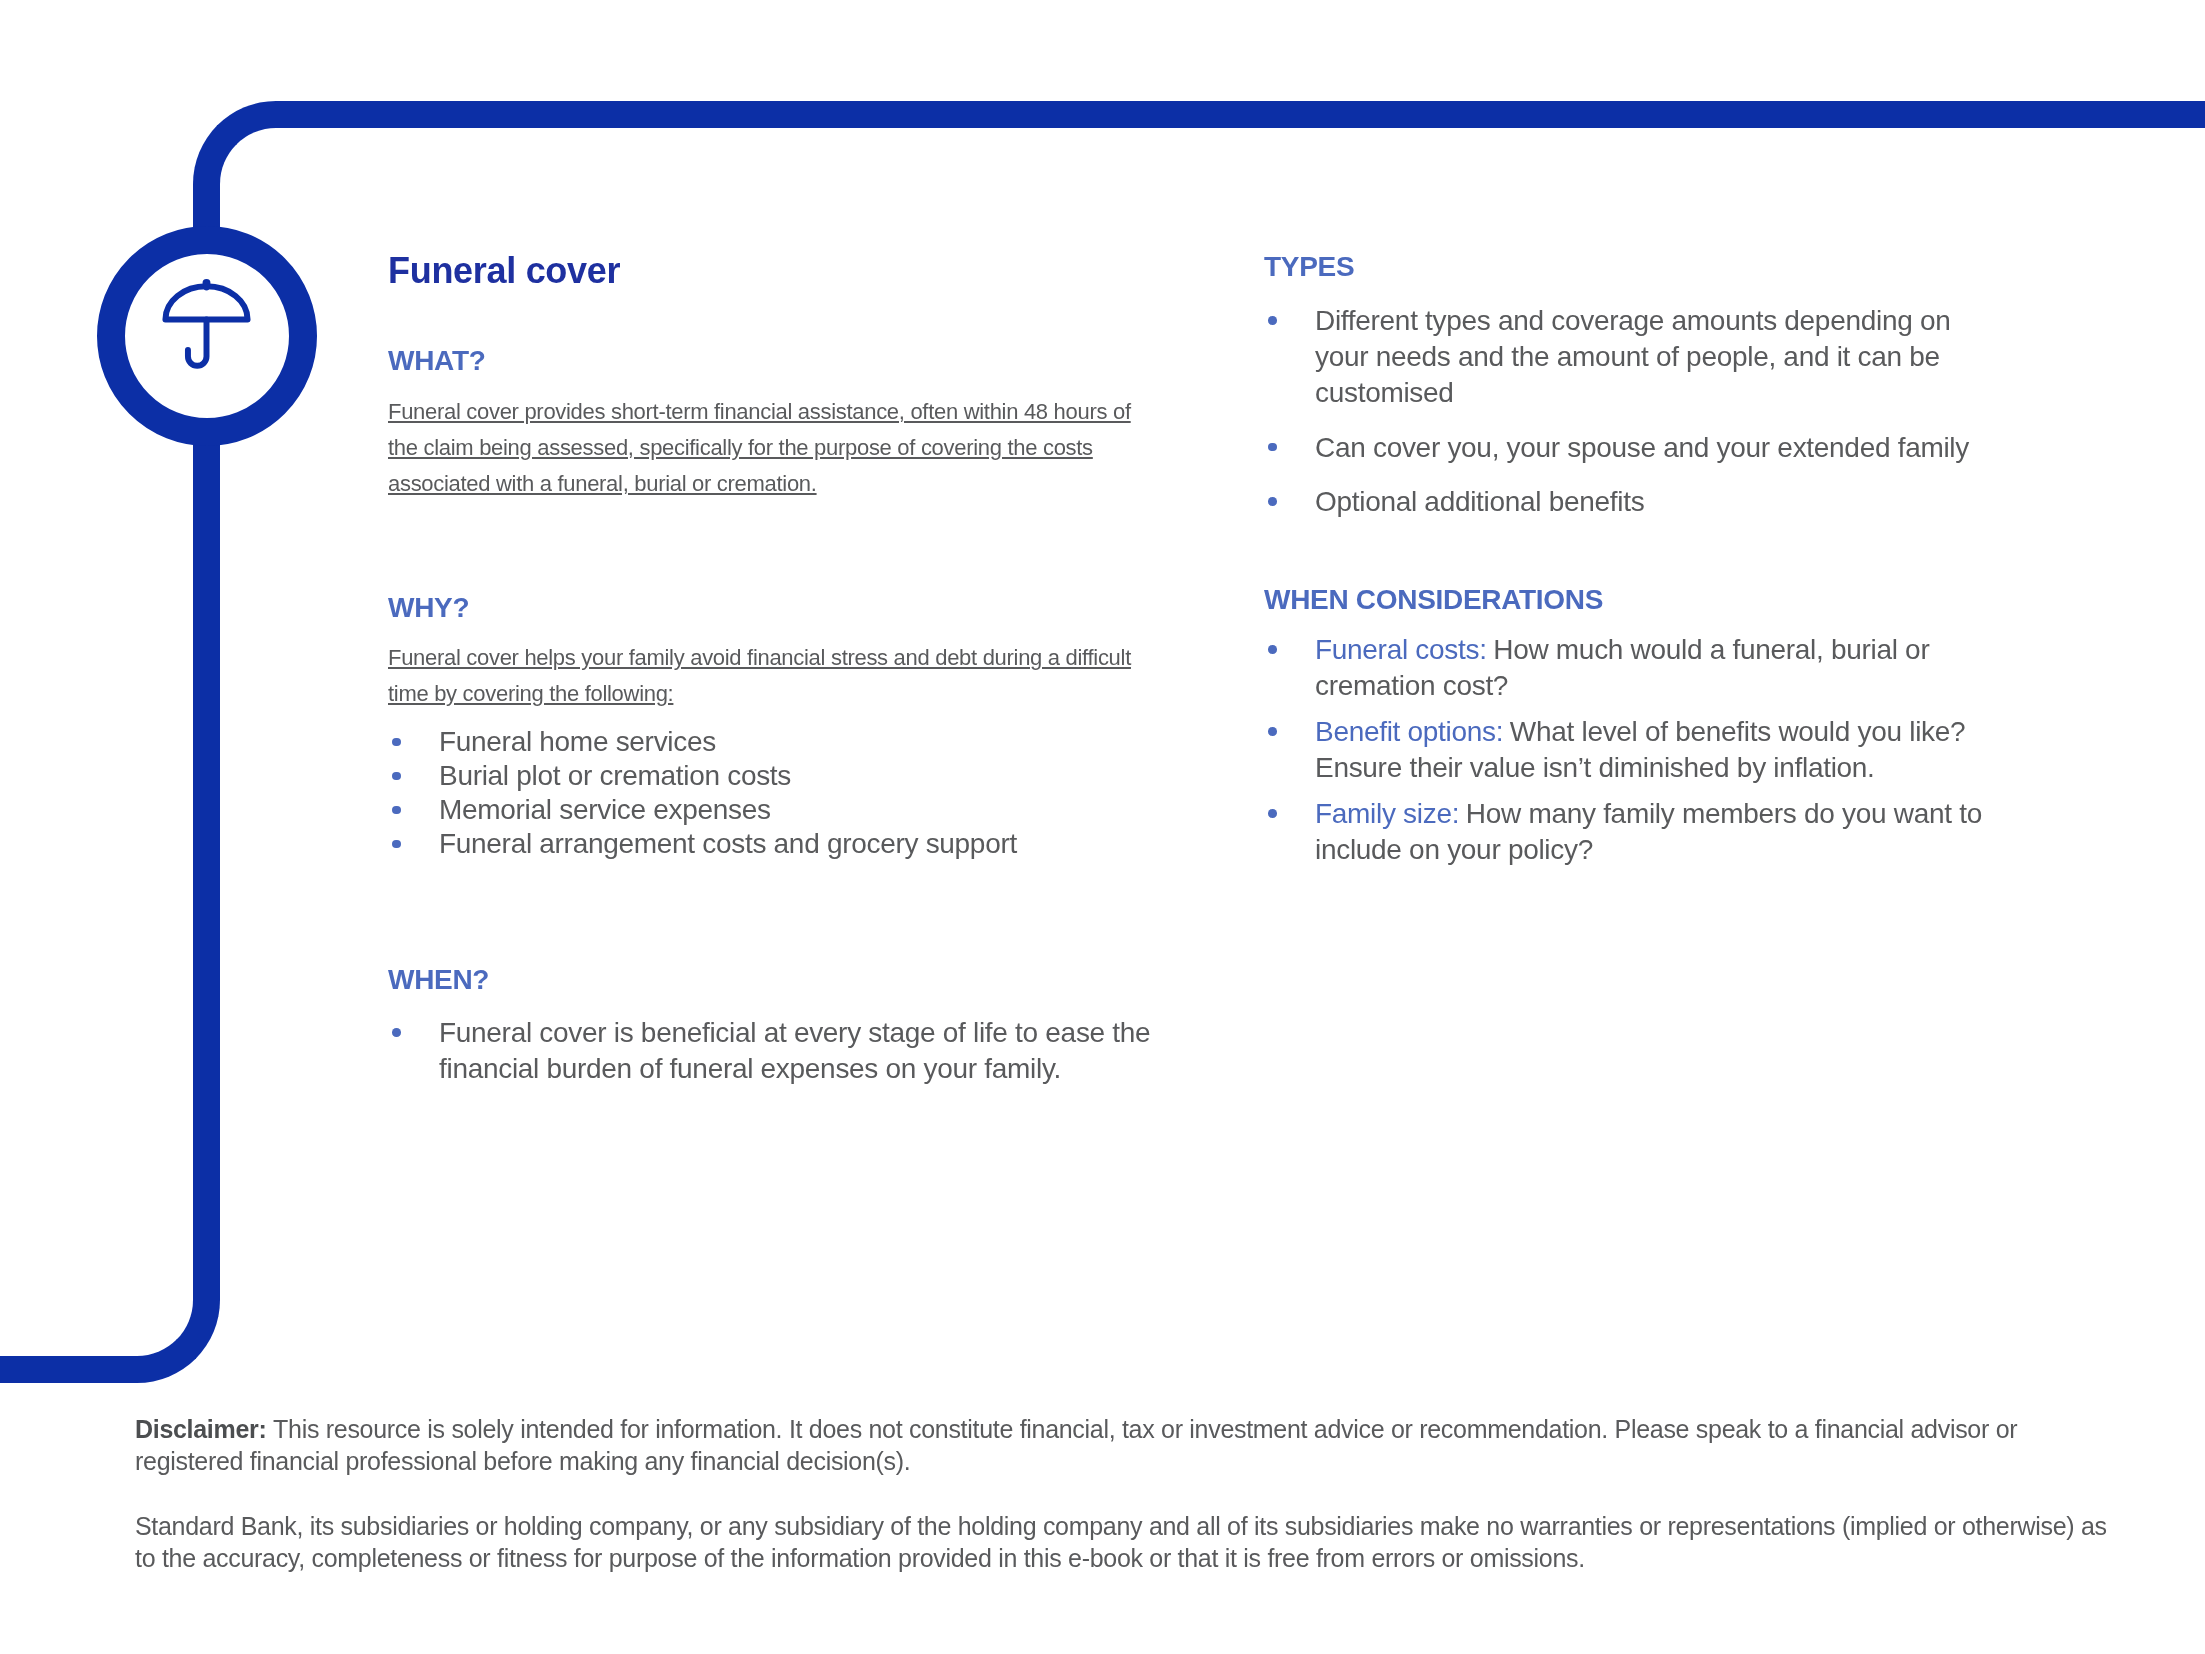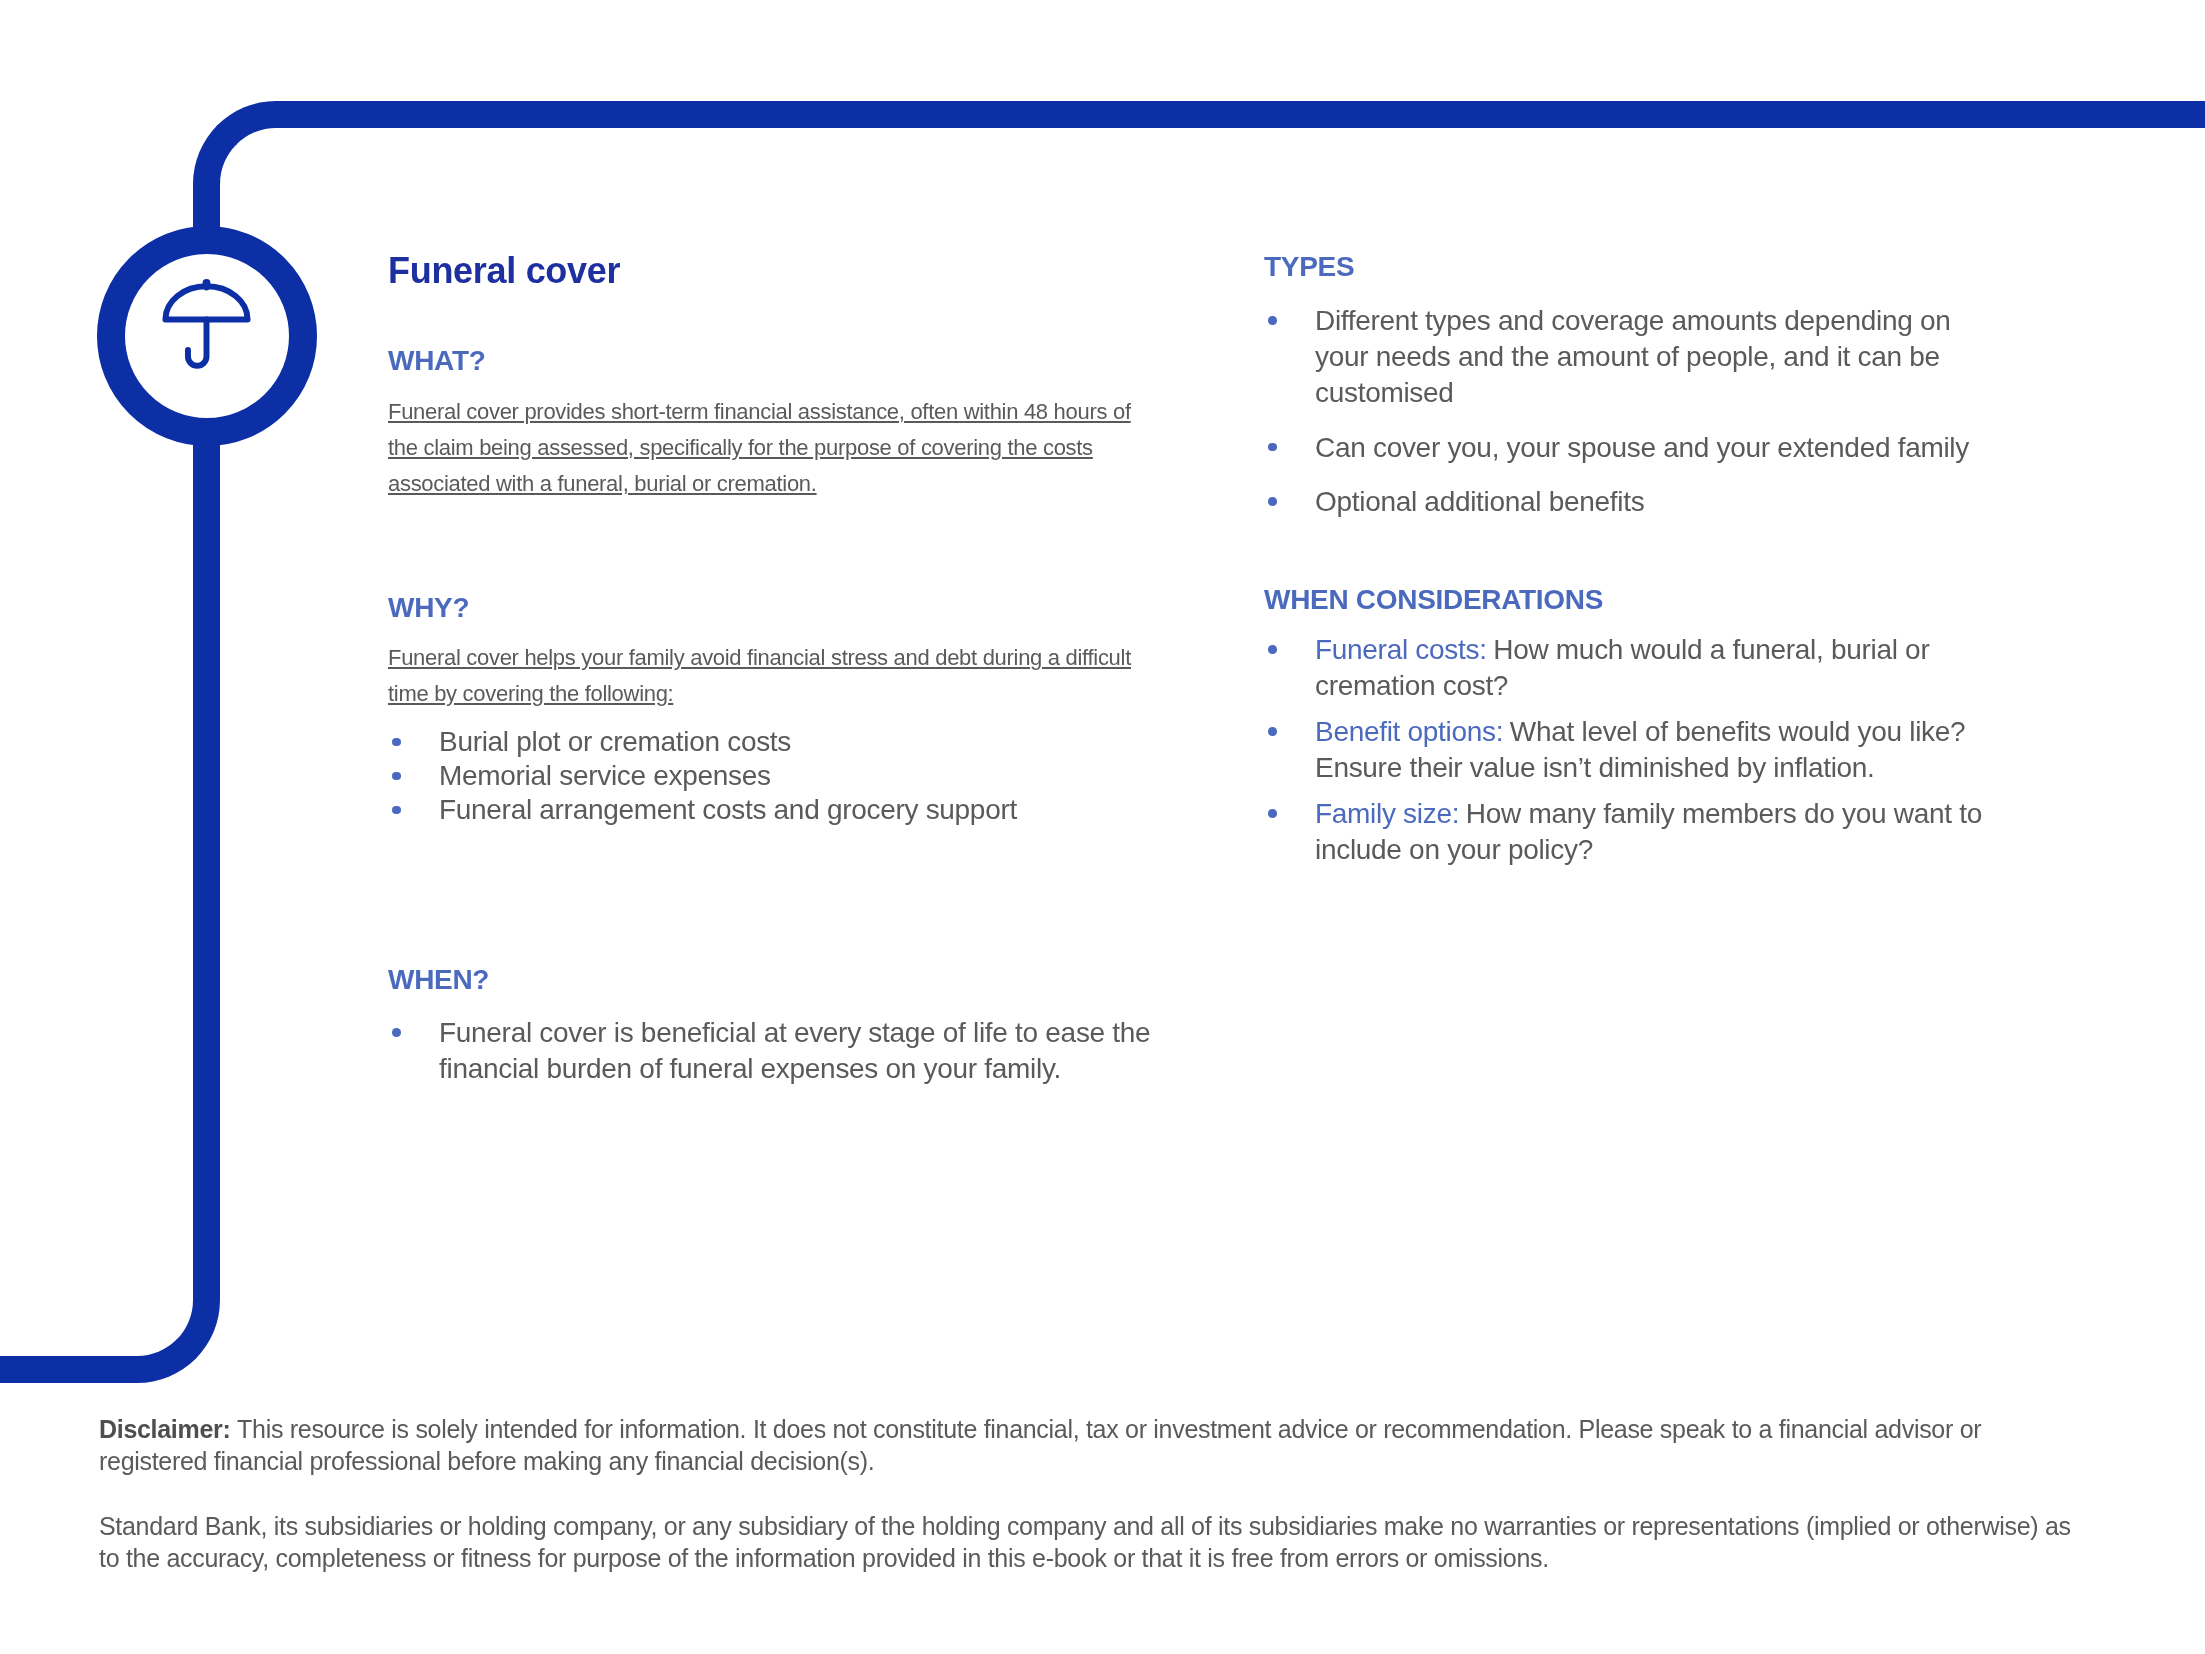--- a/index.html
+++ b/index.html
@@ -94,20 +94,21 @@
 
   .lead {
     font-weight: 400;
     color: #4b6abe;
     margin-right: 6.6px;
   }
 
   .disclaimer {
     font-size: 25px; line-height: 32px;
     color: #595a5c;
+    margin-left: 36px;
   }
   .disclaimer p { margin: 0 0 33px 0; }
   .disclaimer p:last-child { margin-bottom: 0; }
   .disclaimer .dlead {
     font-weight: 700;
     color: #4c4e50;
     margin-right: 6.6px;
   }
 </style>
 </head>
@@ -124,20 +125,21 @@
 </svg>
 
 <div class="abs page-title" style="left:388px; top:250px; width:771px;">Funeral cover</div>
 
 <div class="abs sec-heading" style="left:388px; top:344px;">WHAT?</div>
 <div class="abs body-text" style="left:388px; top:394px; width:771px;">Funeral cover provides short-term financial assistance, often within 48 hours of the claim being assessed, specifically for the purpose of covering the costs associated with a funeral, burial or cremation.</div>
 
 <div class="abs sec-heading" style="left:388px; top:591px;">WHY?</div>
 <div class="abs body-text why-para" style="left:388px; top:640px; width:771px;">Funeral cover helps your family avoid financial stress and debt during a difficult time by covering the following:</div>
 <ul class="abs blist tight" style="left:388px; top:725px; width:781px;">
+  <li>Funeral home services</li>
   <li>Burial plot or cremation costs</li>
   <li>Memorial service expenses</li>
   <li>Funeral arrangement costs and grocery support</li>
 </ul>
 
 <div class="abs sec-heading" style="left:388px; top:963px;">WHEN?</div>
 <ul class="abs blist" style="left:388px; top:1015px; width:801px;">
   <li>Funeral cover is beneficial at every stage of life to ease the financial burden of funeral expenses on your family.</li>
 </ul>
 

